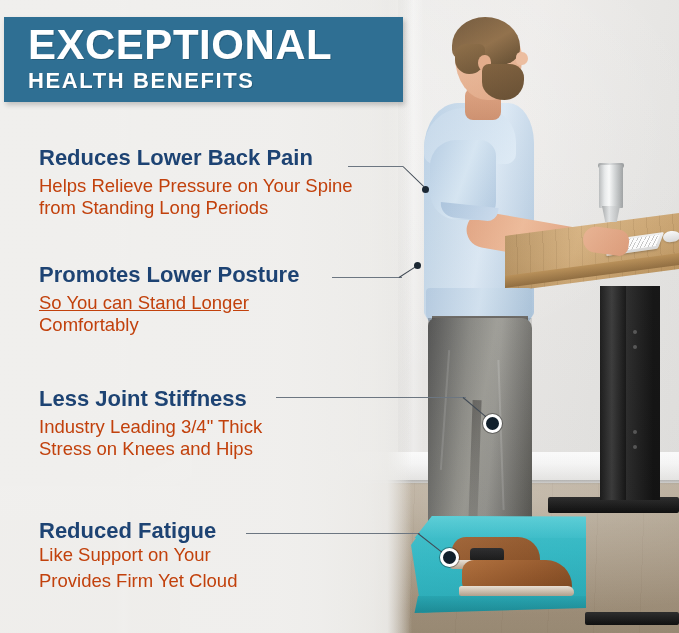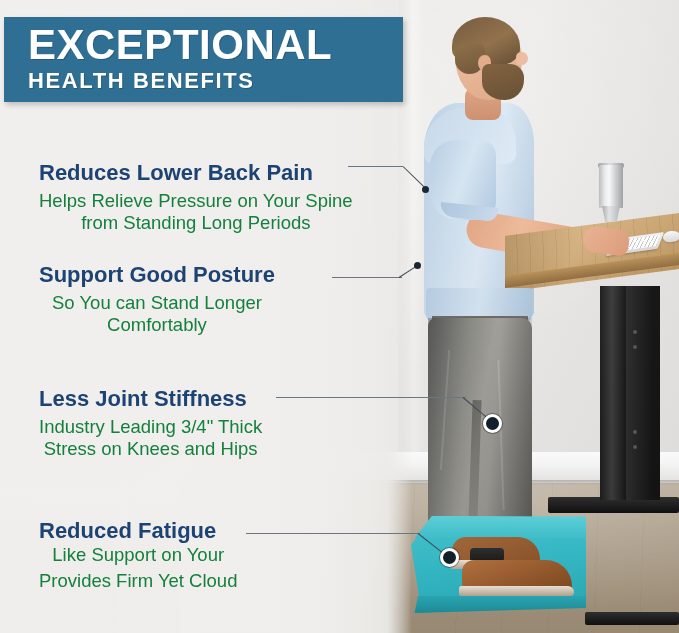--- a/index.html
+++ b/index.html
@@ -353,21 +353,21 @@
     text-shadow:1px 1px 0 rgba(0,0,0,.18);
     white-space:nowrap;
   }
 
   
   .callout{position:absolute;}
   .co-title{
     color:#1d4373;font-weight:bold;font-size:22px;line-height:26px;white-space:nowrap;
   }
   .co-line{
-    color:#15803d;font-size:18.5px;line-height:21.5px;white-space:nowrap;text-align:center;
+    color:#c2410c;font-size:18.5px;line-height:21.5px;white-space:nowrap;
   }
 
   
   .lead{
     position:absolute;height:1px;background:#6c7681;
   }
   .lead-d{
     position:absolute;height:1px;background:#404a55;transform-origin:left center;
   }
   .dot{
@@ -465,32 +465,32 @@
   <div class="scrim-base"></div>
   <div class="scrim-floor"></div>
   <div class="scrim-seam"></div>
   <div class="scrim-wash"></div>
 
   <div class="banner">
     <div class="banner-l1">EXCEPTIONAL</div>
     <div class="banner-l2">HEALTH BENEFITS</div>
   </div>
 
-  <div class="callout" style="left:39px;top:160px;">
+  <div class="callout" style="left:39px;top:145px;">
     <div class="co-title">Reduces Lower Back Pain</div>
     <div class="co-line" style="margin-top:4px;">Helps Relieve Pressure on Your Spine</div>
     <div class="co-line">from Standing Long Periods</div>
   </div>
   <div class="lead" style="left:348px;top:166px;width:55px;"></div>
   <div class="lead-d" style="left:403px;top:166px;width:29px;transform:rotate(44deg);"></div>
   <div class="dot" style="left:422px;top:186px;"></div>
 
   <div class="callout" style="left:39px;top:262px;">
-    <div class="co-title">Support Good Posture</div>
-    <div class="co-line" style="margin-top:4px;">So You can Stand Longer</div>
+    <div class="co-title">Promotes Lower Posture</div>
+    <div class="co-line" style="margin-top:4px;text-decoration:underline;">So You can Stand Longer</div>
     <div class="co-line">Comfortably</div>
   </div>
   <div class="lead" style="left:332px;top:277px;width:70px;"></div>
   <div class="lead-d" style="left:399px;top:277px;width:20px;transform:rotate(-33deg);"></div>
   <div class="dot" style="left:414px;top:262px;"></div>
 
   <div class="callout" style="left:39px;top:386px;">
     <div class="co-title">Less Joint Stiffness</div>
     <div class="co-line" style="margin-top:4px;">Industry Leading 3/4" Thick</div>
     <div class="co-line">Stress on Knees and Hips</div>

